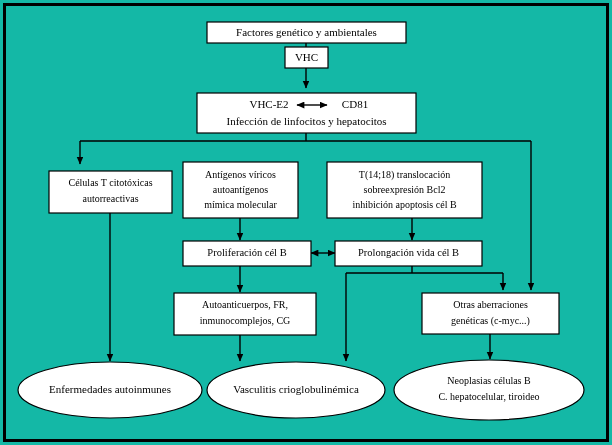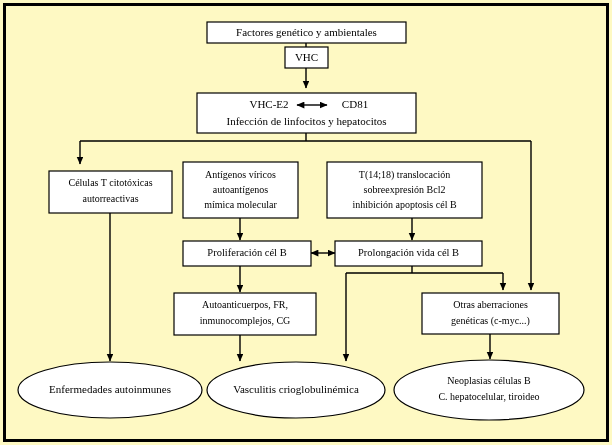--- a/index.html
+++ b/index.html
@@ -10,21 +10,21 @@
   body {
     width: 612px;
     height: 445px;
     font-family: "Liberation Serif", "DejaVu Serif", serif;
     overflow: hidden;
   }
   #diagram-root {
     position: relative;
     width: 612px;
     height: 445px;
-    background: #fef9c3;
+    background: #14b8a6;
     text-decoration: underline;
   }
   svg#flow {
     display: block;
     width: 612px;
     height: 445px;
   }
   .frame {
     fill: none;
     stroke: #000000;

